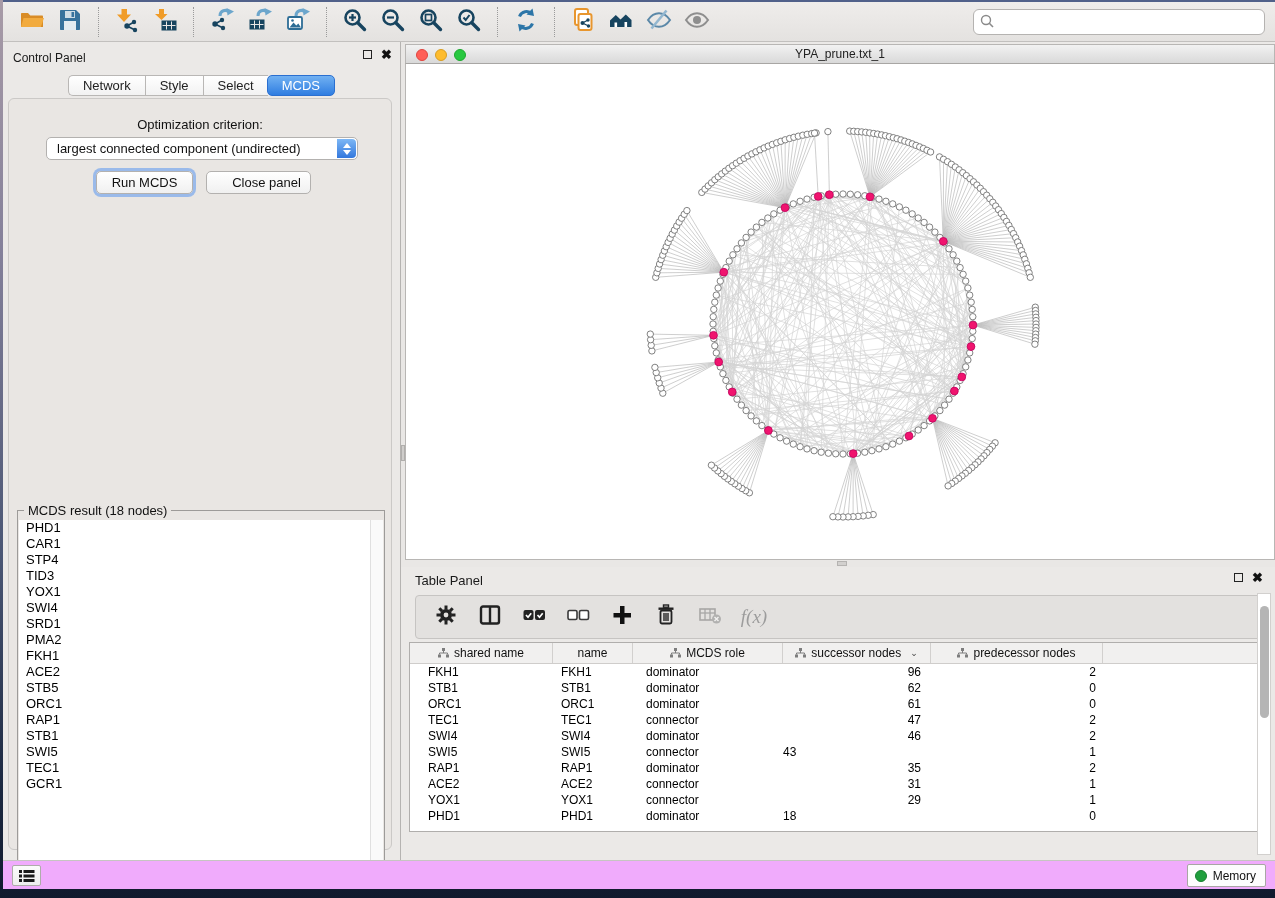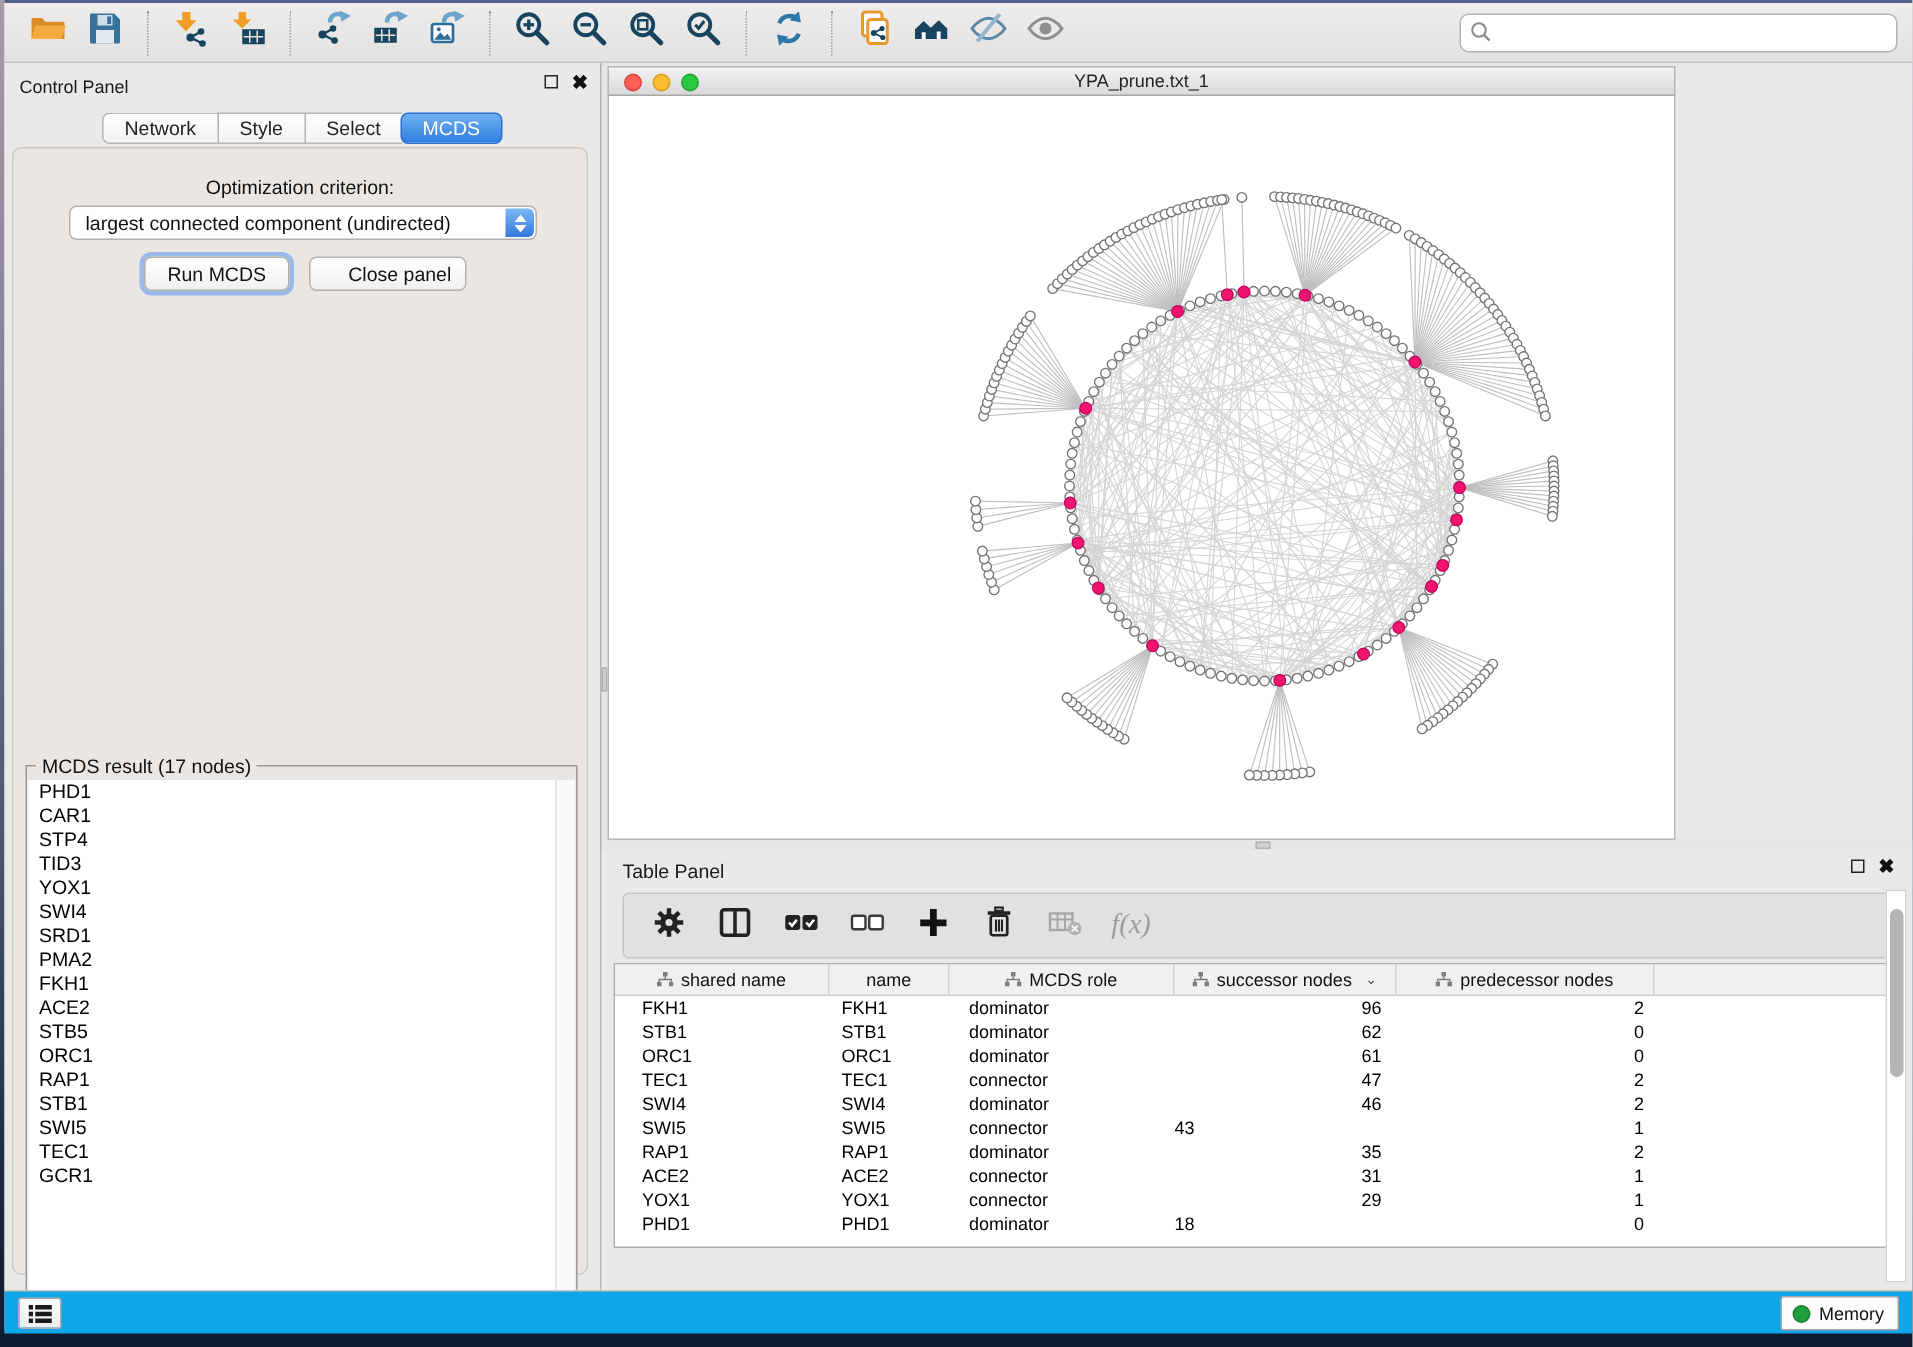--- a/index.html
+++ b/index.html
@@ -88,21 +88,21 @@
     position:absolute; left:1px; right:1px; top:9px; bottom:1px; background:#fff; overflow:hidden;
   }
   #result-scroll {
     position:absolute; right:0; top:0; bottom:0; width:13px; background:#fafafa; border-left:1px solid #e0e0e0;
   }
   .result-item { font-size:13px; color:#000; line-height:16px; padding-left:7px; }
   
   #v-splitter { position:absolute; left:397px; top:40px; width:5px; height:818px; background:#e9e7e5; border-left:1px solid #b5b3b1; }
   #v-splitter .handle { position:absolute; left:0; top:403px; width:4px; height:16px; background:#cfcdcb; border:1px solid #b0aeac; }
   
-  #network-frame { position:absolute; left:402px; top:42px; width:712px; height:516px; }
+  #network-frame { position:absolute; left:402px; top:42px; width:870px; height:516px; }
   #net-titlebar {
     position:absolute; left:0; top:0; right:0; height:20px;
     background:linear-gradient(#f2f2f2,#d9d9d9); border:1px solid #b8b6b4; border-bottom:1px solid #a8a6a4;
     display:flex; align-items:center; justify-content:center; font-size:12px; color:#222;
   }
   .lights { position:absolute; left:10px; top:4px; display:flex; gap:7px; }
   .light { width:12px; height:12px; border-radius:50%; }
   .light.red { background:#ff5f57; border:1px solid #e0443e; }
   .light.yellow { background:#febc2e; border:1px solid #d89e22; }
   .light.green { background:#28c840; border:1px solid #1da82f; }
@@ -134,21 +134,21 @@
   .tr { display:flex; height:16px; align-items:center; }
   .td { font-size:12px; color:#000; white-space:nowrap; overflow:hidden; }
   #table-scroll {
     position:absolute; right:4px; top:26px; bottom:5px; width:14px; background:#fff; border:1px solid #d2d0ce;
   }
   #table-scroll .thumb { position:absolute; left:1.5px; width:9px; top:12px; height:112px; background:#b5b5b5; border-radius:5px; }
   #tp-tabs { position:absolute; left:0; top:268px; width:100%; display:flex; justify-content:center; }
   
   #status-bar {
     position:absolute; left:0; right:0; top:858px; height:29px;
-    background:#0ea5e9; border-top:1px solid #c6c4c2;
+    background:#f0abfc; border-top:1px solid #c6c4c2;
   }
   #list-btn {
     position:absolute; left:9px; top:4px; width:29px; height:21px;
     background:linear-gradient(#fbfbfb,#eeeeee); border:1px solid #aeacaa; border-radius:2px;
     display:flex; align-items:center; justify-content:center;
   }
   #memory-btn {
     position:absolute; right:9px; top:3px; height:23px; padding:0 9px 0 7px;
     background:#fdfdfd; border:1px solid #a8a6a4; border-radius:2px;
     display:flex; align-items:center; gap:6px; font-size:12px; color:#111;
@@ -336,21 +336,21 @@
         <span>largest connected component (undirected)</span>
         <span id="opt-stepper">
             <span class="up"></span>
             <span class="dn"></span>
           </span>
       </div>
       <div id="opt-label">Optimization criterion:</div>
       <div class="cp-btn" id="run-btn">Run MCDS</div>
       <div class="cp-btn" id="close-btn">Close panel</div>
       <div id="result-fieldset">
-        <span id="result-title">MCDS result (17 nodes)</span>
+        <span id="result-title">MCDS result (18 nodes)</span>
         <div id="result-list">
           <div id="result-items">
               <div class="result-item">PHD1</div>
               <div class="result-item">CAR1</div>
               <div class="result-item">STP4</div>
               <div class="result-item">TID3</div>
               <div class="result-item">YOX1</div>
               <div class="result-item">SWI4</div>
               <div class="result-item">SRD1</div>
               <div class="result-item">PMA2</div>

